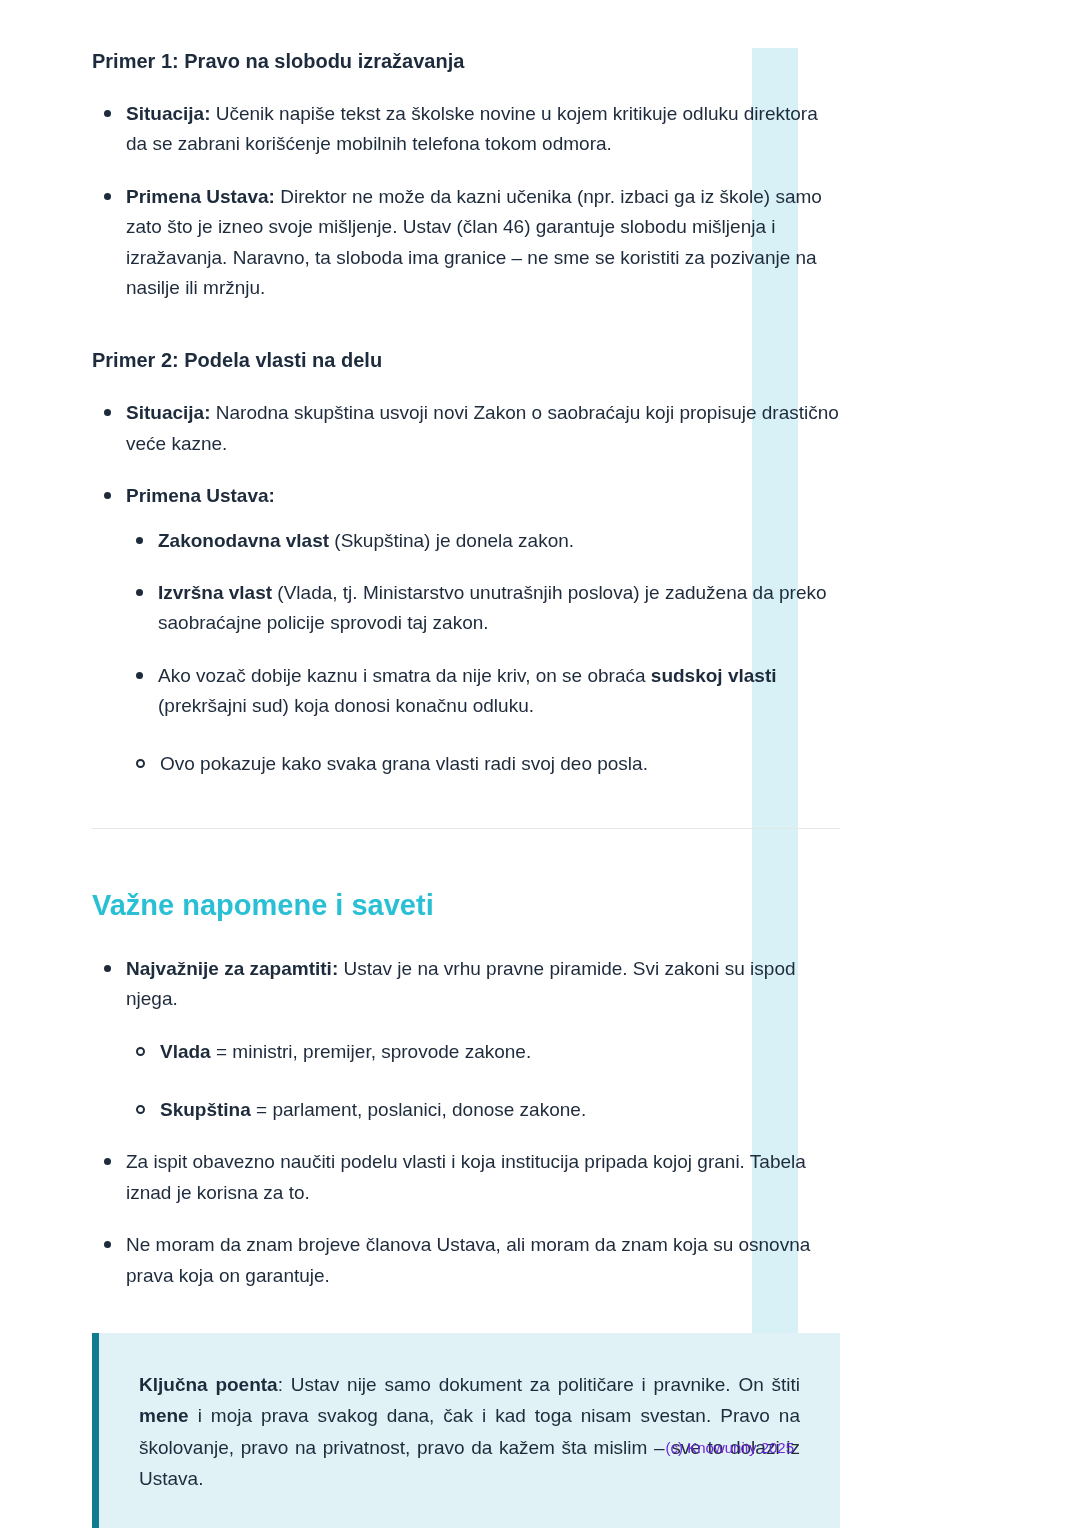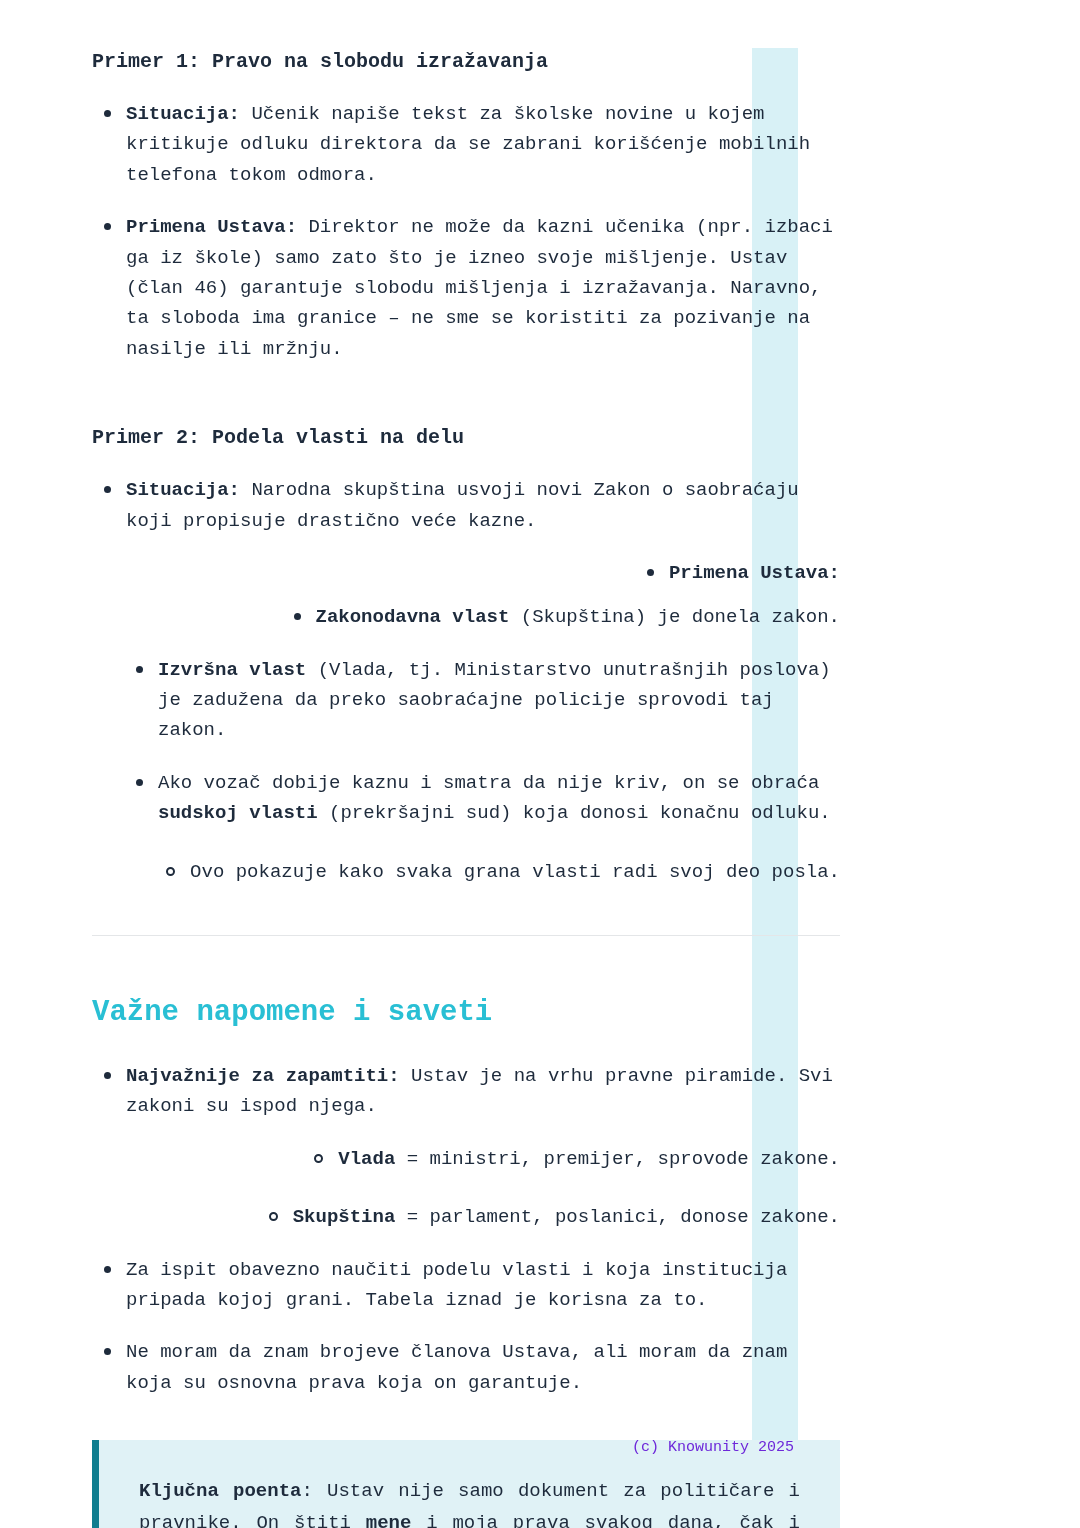--- a/index.html
+++ b/index.html
@@ -1,21 +1,21 @@
 <!DOCTYPE html>
 <html><head>
 <meta charset="utf-8">
 <style>
   html, body { margin: 0; padding: 0; background: #ffffff; }
   .page {
     position: relative;
     width: 856px;
     height: 1528px;
     background: #ffffff;
-    font-family: Liberation Mono, monospace;
+    font-family: Liberation Sans, sans-serif;
     color: #1e2b3c;
     overflow: hidden;
   }
   .side-stripe {
     position: absolute;
     top: 48px;
     right: 58px;
     width: 46px;
     height: 1420px;
     background: #d8f1f6;
@@ -25,32 +25,31 @@
     left: 92px;
     top: 50px;
     width: 748px;
   }
   h3.section-heading {
     font-size: 20px;
     font-weight: 700;
     margin: 0 0 26px 0;
     color: #1e2b3c;
   }
-  h3.mt { margin-top: 62px; }
+  h3.mt { margin-top: 46px; }
   h2.big-heading {
     font-size: 29px;
     font-weight: 700;
     color: #29bfd4;
     margin: 60px 0 32px 0;
   }
   .bullet {
     display: flex;
     align-items: flex-start;
     margin: 0 0 22px 0;
-    justify-content: flex-end;
   }
   .bullet.tight { margin-bottom: 14px; }
   .bullet.last { margin-bottom: 0; }
   .bullet.gap-after { margin-bottom: 28px; margin-top: 20px; }
   .bullet.l1 { padding-left: 12px; }
   .bullet.l2 { padding-left: 44px; }
   .marker {
     flex: 0 0 auto;
     margin-top: 11px;
     margin-right: 15px;

